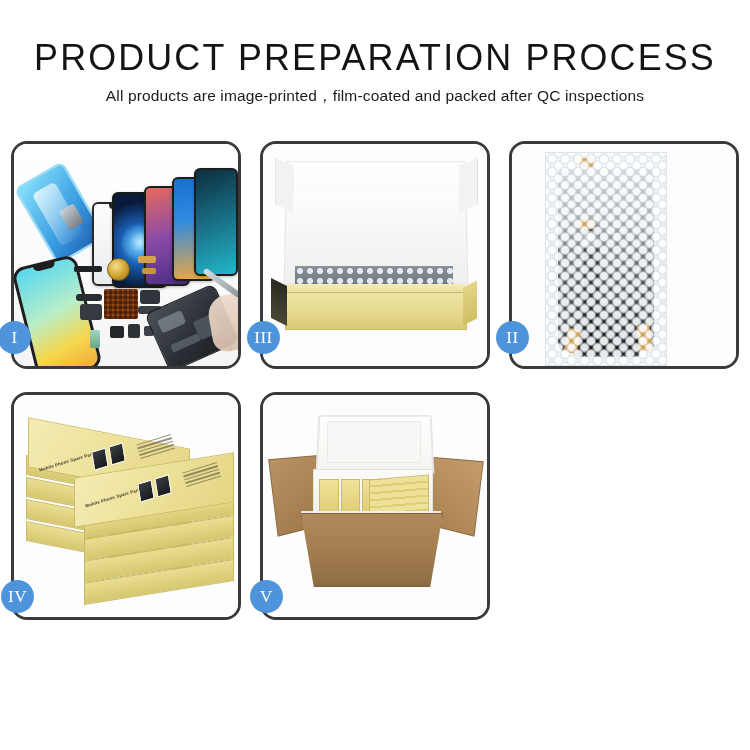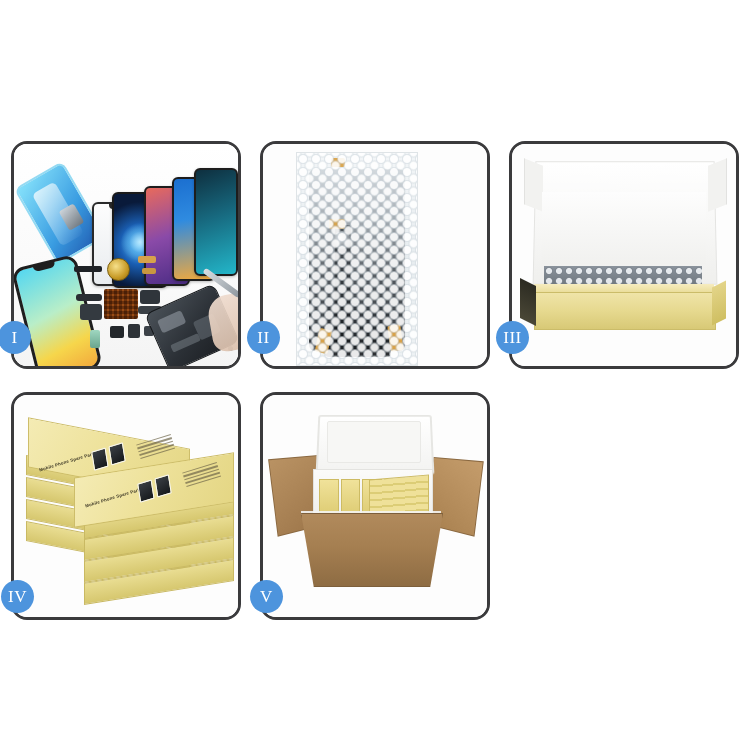--- a/index.html
+++ b/index.html
@@ -291,20 +291,24 @@
   }
   .p6 .tape1{position:absolute;left:44px;top:100px;width:16px;height:20px;background:#a98a5e;opacity:.85;border-radius:1px;}
   .p6 .tape2{position:absolute;left:44px;top:160px;width:16px;height:20px;background:#a98a5e;opacity:.8;border-radius:1px;}
   .p6 .edgeline{position:absolute;left:100px;top:84px;width:1px;height:96px;background:rgba(120,95,60,.55);}
 </style>
 </head>
 <body>
 
 <div id="page">
 
+  <div class="header">
+    <div class="title">PRODUCT PREPARATION PROCESS</div>
+    <div class="subtitle">All products are image-printed，film-coated and packed after QC inspections</div>
+  </div>
 
   <div class="grid">
 
     <div class="row row1">
 
       <div class="panel p1">
         <div class="stage">
           <div class="bgwash"></div>
 
           <div class="film"></div>
@@ -344,54 +348,54 @@
 
           <div class="housing">
             <span class="h1"></span>
             <span class="h2"></span>
             <span class="h3"></span>
           </div>
           <div class="hand"></div>
           <div class="tweez"></div>
         </div>
         <div class="badge">I</div>
+      </div>
+
+      <div class="panel p3">
+        <div class="stage">
+          <div class="lid"></div>
+          <div class="lidflapL"></div>
+          <div class="lidflapR"></div>
+          <div class="foam"></div>
+          <div class="bubblefill"></div>
+          <div class="boxtoplip"></div>
+          <div class="boxfront"></div>
+          <div class="boxside"></div>
+          <div class="boxsideR"></div>
+        </div>
+        <div class="badge">III</div>
       </div>
 
       <div class="panel p2">
         <div class="stage">
           <div class="bag">
             <div class="innerpart"></div>
             <div class="connector"></div>
             <div class="flexstrip"></div>
             <div class="camring"></div>
             <div class="tapeT"></div>
             <div class="tapeM"></div>
             <div class="tapeL"></div>
             <div class="tapeR"></div>
             <div class="bubbles"></div>
           </div>
         </div>
         <div class="badge">II</div>
       </div>
 
-      <div class="panel p3">
-        <div class="stage">
-          <div class="lid"></div>
-          <div class="lidflapL"></div>
-          <div class="lidflapR"></div>
-          <div class="foam"></div>
-          <div class="bubblefill"></div>
-          <div class="boxtoplip"></div>
-          <div class="boxfront"></div>
-          <div class="boxside"></div>
-          <div class="boxsideR"></div>
-        </div>
-        <div class="badge">III</div>
-      </div>
-
     </div>
 
     <div class="row row2">
 
       <div class="panel p4">
         <div class="stage">
           <div class="stackwrap">
 
             <div class="sedge" style="left:4px;top:128px;width:162px;height:18px;transform:skewY(11deg);"></div>
             <div class="sedge" style="left:4px;top:106px;width:162px;height:18px;transform:skewY(11deg);"></div>

